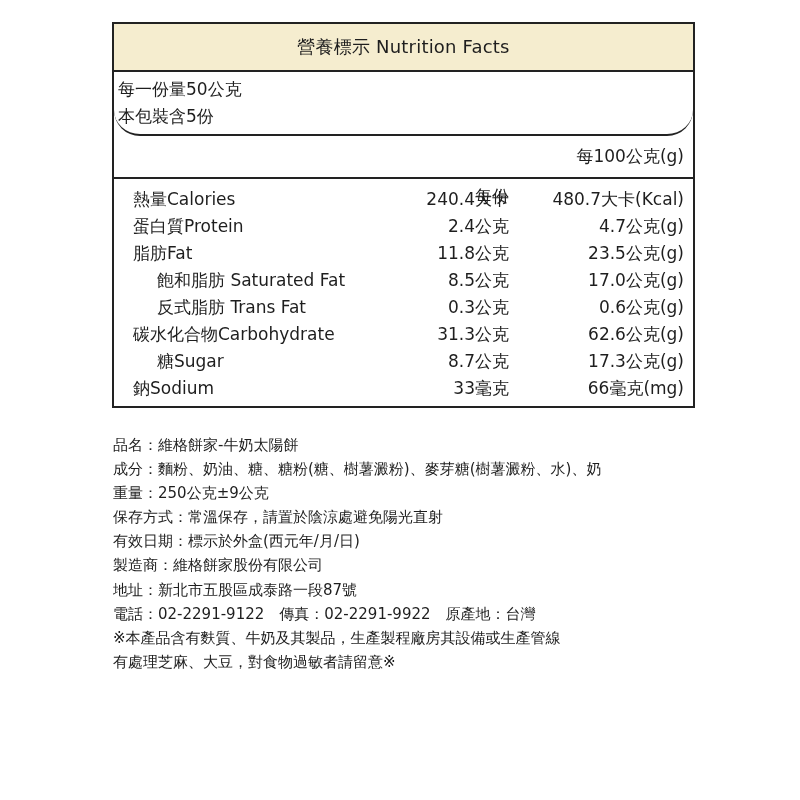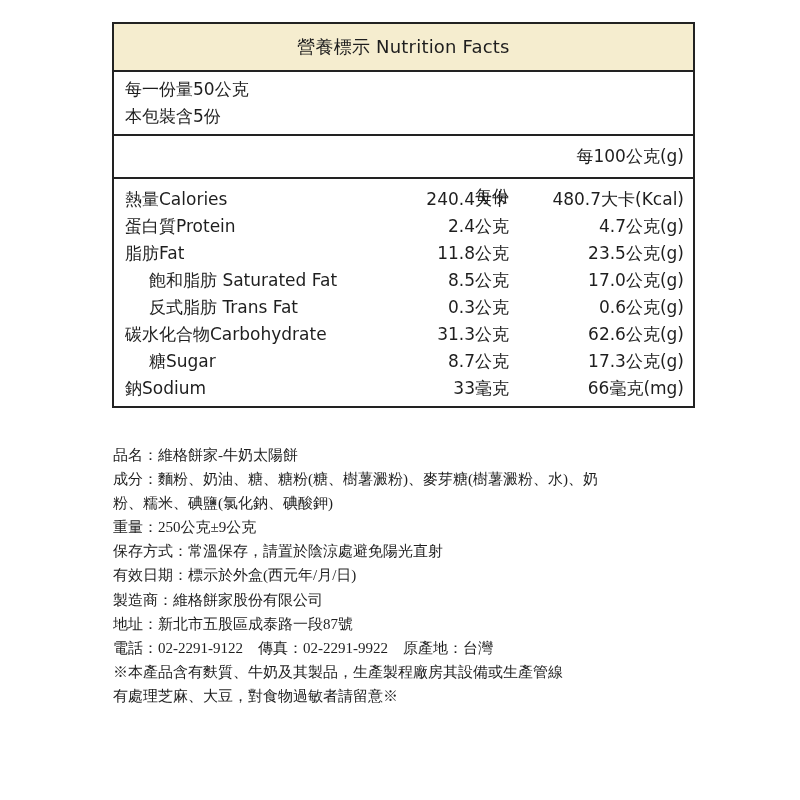--- a/index.html
+++ b/index.html
@@ -11,40 +11,40 @@
   .nf-table {
     position: absolute; left: 112px; top: 22px; width: 579px;
     border: 2px solid #222; box-sizing: content-box;
   }
   .nf-header {
     height: 46px; background: #f5edcf; border-bottom: 2px solid #222;
     display: flex; align-items: center; justify-content: center;
     font-size: 18px; letter-spacing: 0.2px;
   }
   .nf-serving {
-    height: 64px; border-bottom: 2px solid #222; padding: 4px 0 0 11px; box-sizing: border-box;
-    font-size: 17px; line-height: 27px;
+    height: 64px; border-bottom: 2px solid #222; padding: 4px 0 0 4px; box-sizing: border-box;
+    font-size: 17px; line-height: 27px; border-radius: 26px;
   }
   .nf-colhead {
     height: 41px; border-bottom: 2px solid #222; position: relative; font-size: 17px;
   }
   .nf-colhead span { position: absolute; top: 9px; }
   .col1 { right: 184px; text-align: right; margin-top: 40px; }
   .col2 { right: 9px; text-align: right; margin-left: 46px; }
-  .nf-body { padding: 7px 0 4px 0; }
+  .nf-body { padding: 7px 0 4px 8px; }
   .nf-row {
     height: 27px; position: relative; font-size: 17px; line-height: 27px;
   }
   .nf-row .label { position: absolute; left: 11px; white-space: nowrap; }
   .nf-row.indent .label { left: 35px; }
   .nf-row .v1 { position: absolute; right: 184px; white-space: nowrap; }
   .nf-row .v2 { position: absolute; right: 9px; white-space: nowrap; }
   .info {
-    position: absolute; left: 113px; top: 443px; width: 590px;
-    font-size: 15px; line-height: 24.1px; font-family: Liberation Serif, serif;
+    position: absolute; left: 113px; top: 433px; width: 590px;
+    font-size: 15px; line-height: 24.1px;
   }
   .info div { white-space: nowrap; }
 </style>
 </head>
 <body>
 
 <div class="nf-table">
   <div class="nf-header">營養標示  Nutrition Facts</div>
   <div class="nf-serving">
     <div>每一份量50公克</div>
@@ -94,21 +94,20 @@
       <span class="label">鈉Sodium</span>
       <span class="v1">33毫克</span>
       <span class="v2">66毫克(mg)</span>
     </div>
   </div>
 </div>
 
 <div class="info">
   <div>品名：維格餅家-牛奶太陽餅</div>
   <div>成分：麵粉、奶油、糖、糖粉(糖、樹薯澱粉)、麥芽糖(樹薯澱粉、水)、奶</div>
-  <div>粉、糯米、碘鹽(氯化鈉、碘酸鉀)</div>
   <div>重量：250公克±9公克</div>
   <div>保存方式：常溫保存，請置於陰涼處避免陽光直射</div>
   <div>有效日期：標示於外盒(西元年/月/日)</div>
   <div>製造商：維格餅家股份有限公司</div>
   <div>地址：新北市五股區成泰路一段87號</div>
   <div>電話：02-2291-9122　傳真：02-2291-9922　原產地：台灣</div>
   <div>※本產品含有麩質、牛奶及其製品，生產製程廠房其設備或生產管線</div>
   <div>有處理芝麻、大豆，對食物過敏者請留意※</div>
 </div>
 

